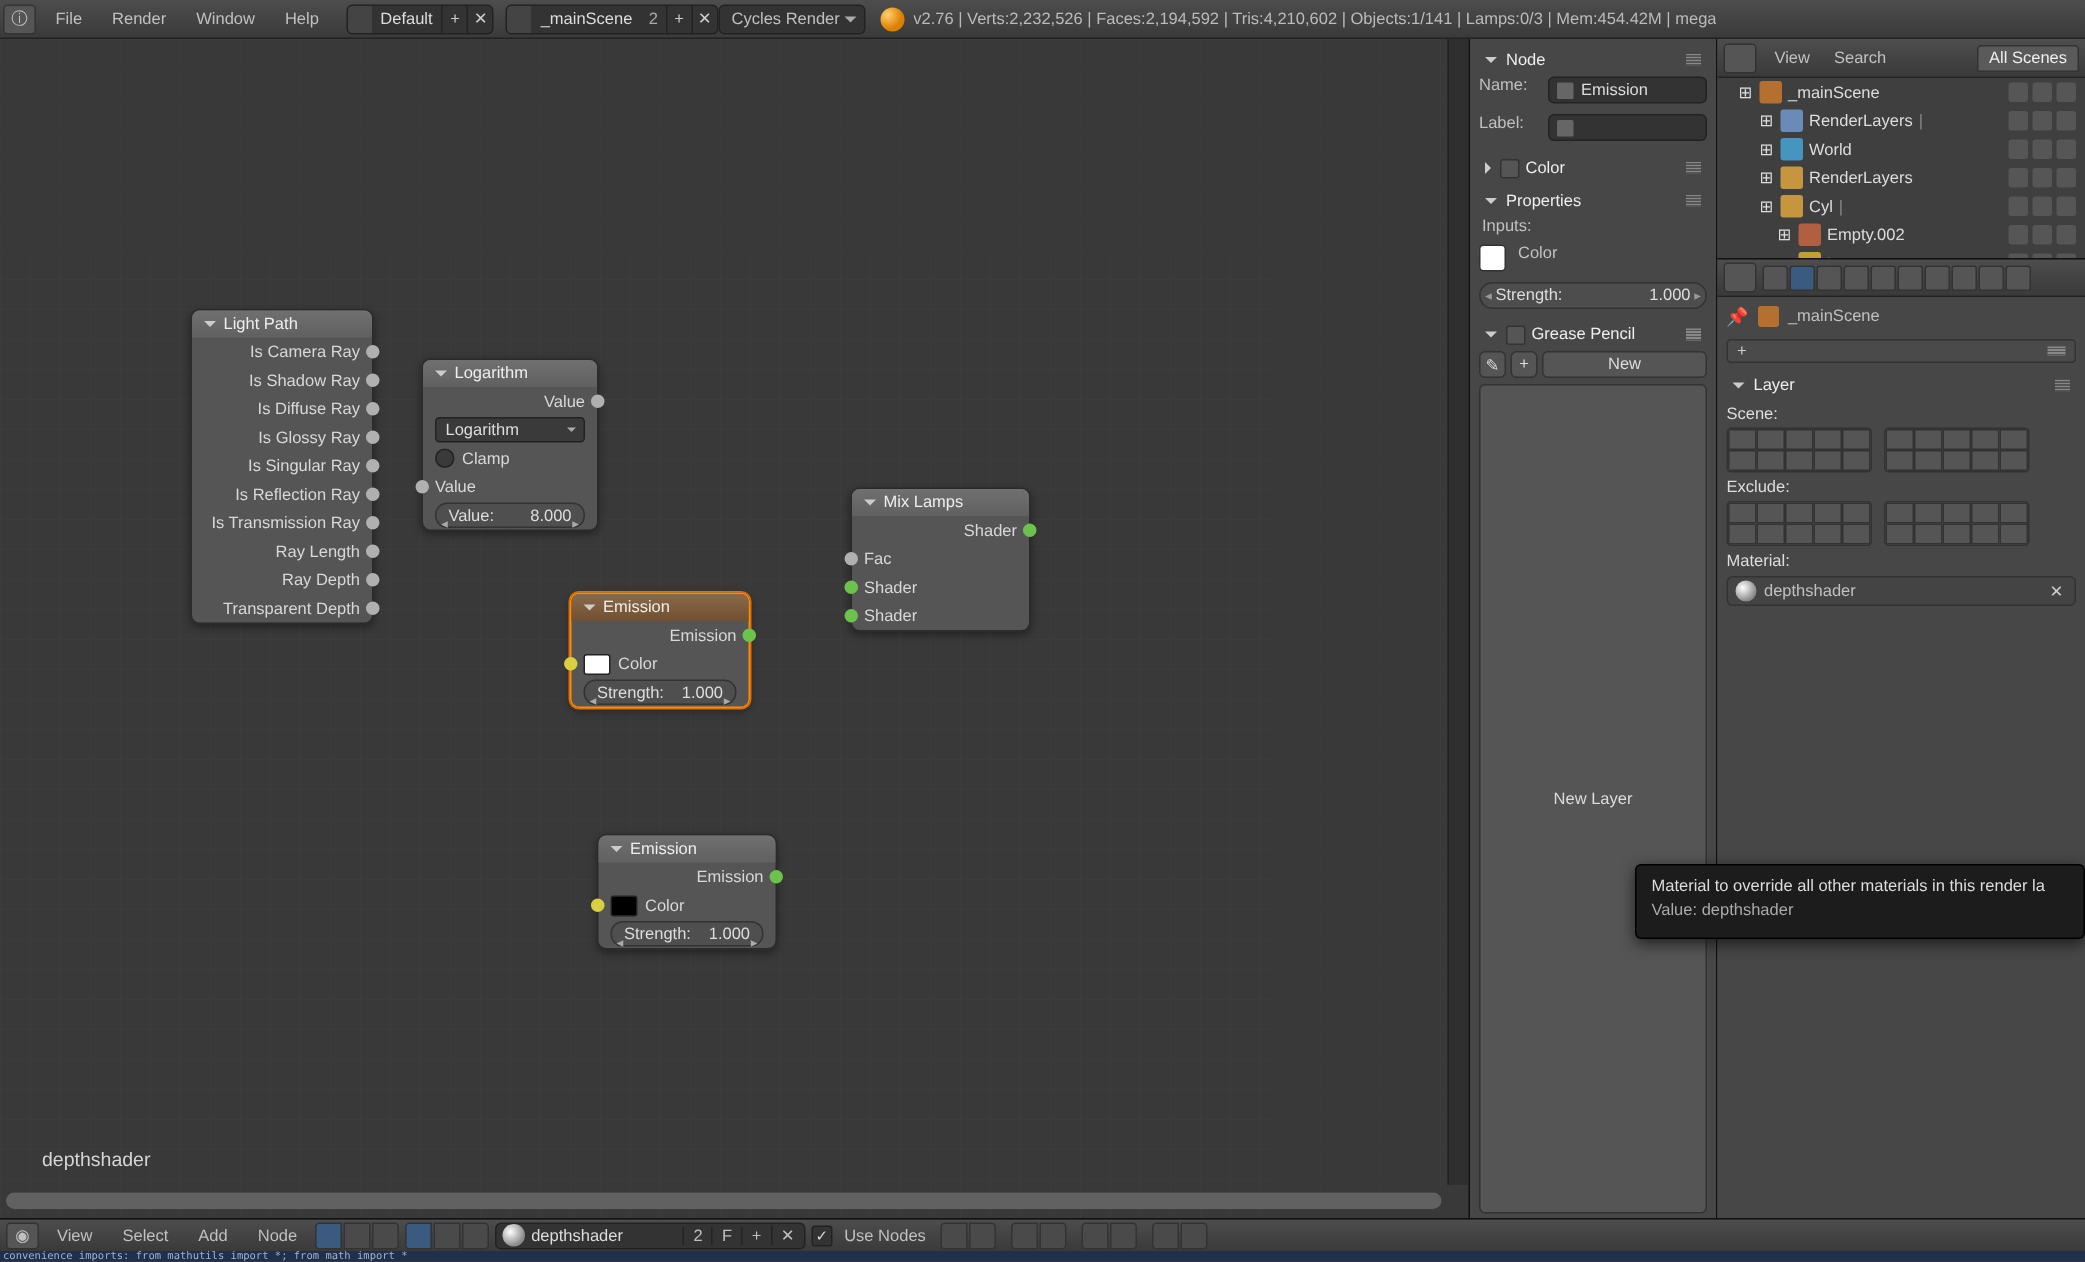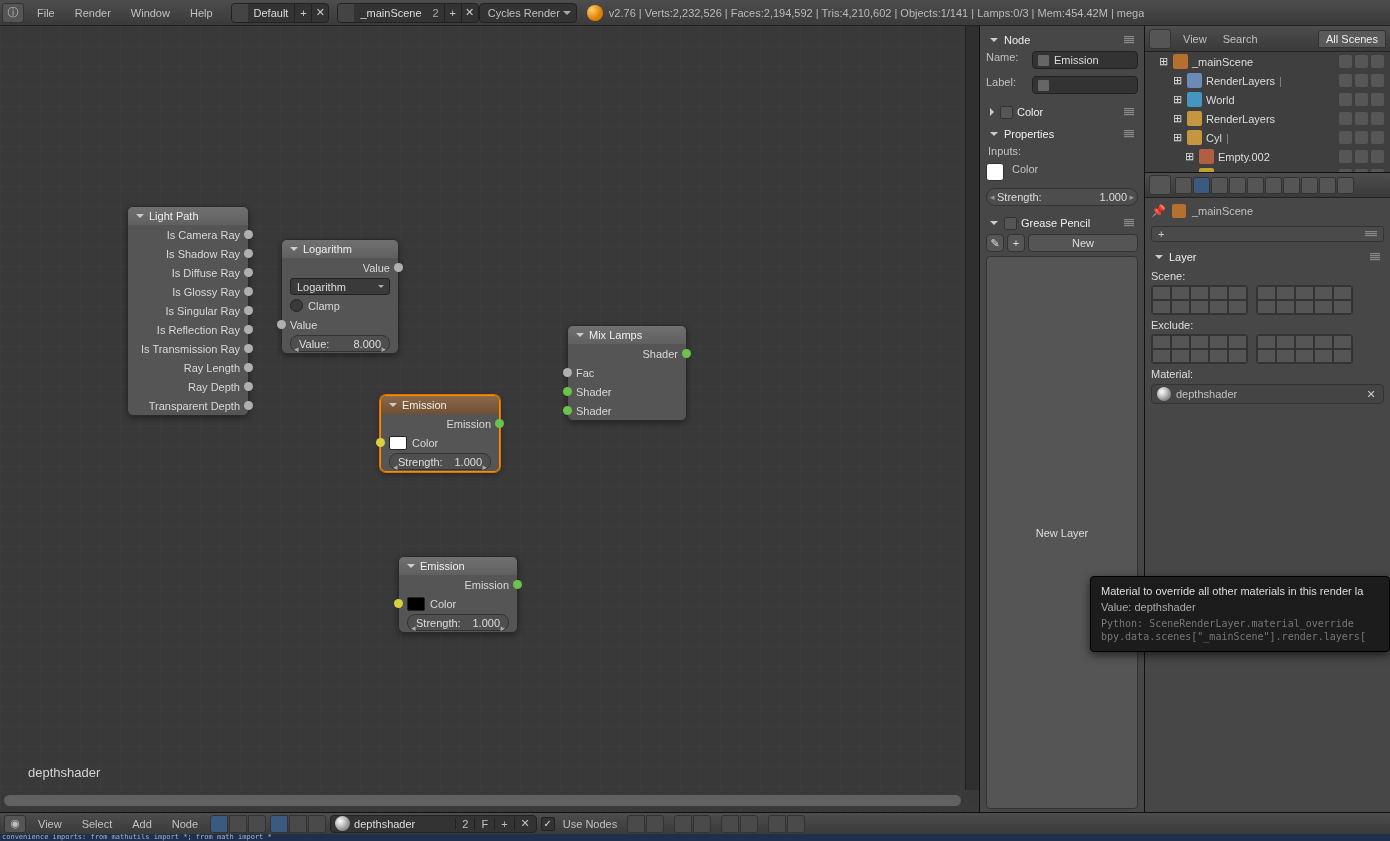--- a/index.html
+++ b/index.html
@@ -550,22 +550,20 @@
         <div class="material-field">
           <span class="mic"></span>
           <span>depthshader</span>
           <span class="x">✕</span>
         </div>
       </div>
 
       <div class="tooltip">
         <div class="t1">Material to override all other materials in this render la</div>
         <div class="t2">Value: depthshader</div>
-        <div class="t3">Python: SceneRenderLayer.material_override
-bpy.data.scenes["_mainScene"].render.layers[</div>
       </div>
     </div>
   </div>
 </div>
 
 <div class="node-footer">
   <div class="ic">◉</div>
   <div class="mi">View</div>
   <div class="mi">Select</div>
   <div class="mi">Add</div>

